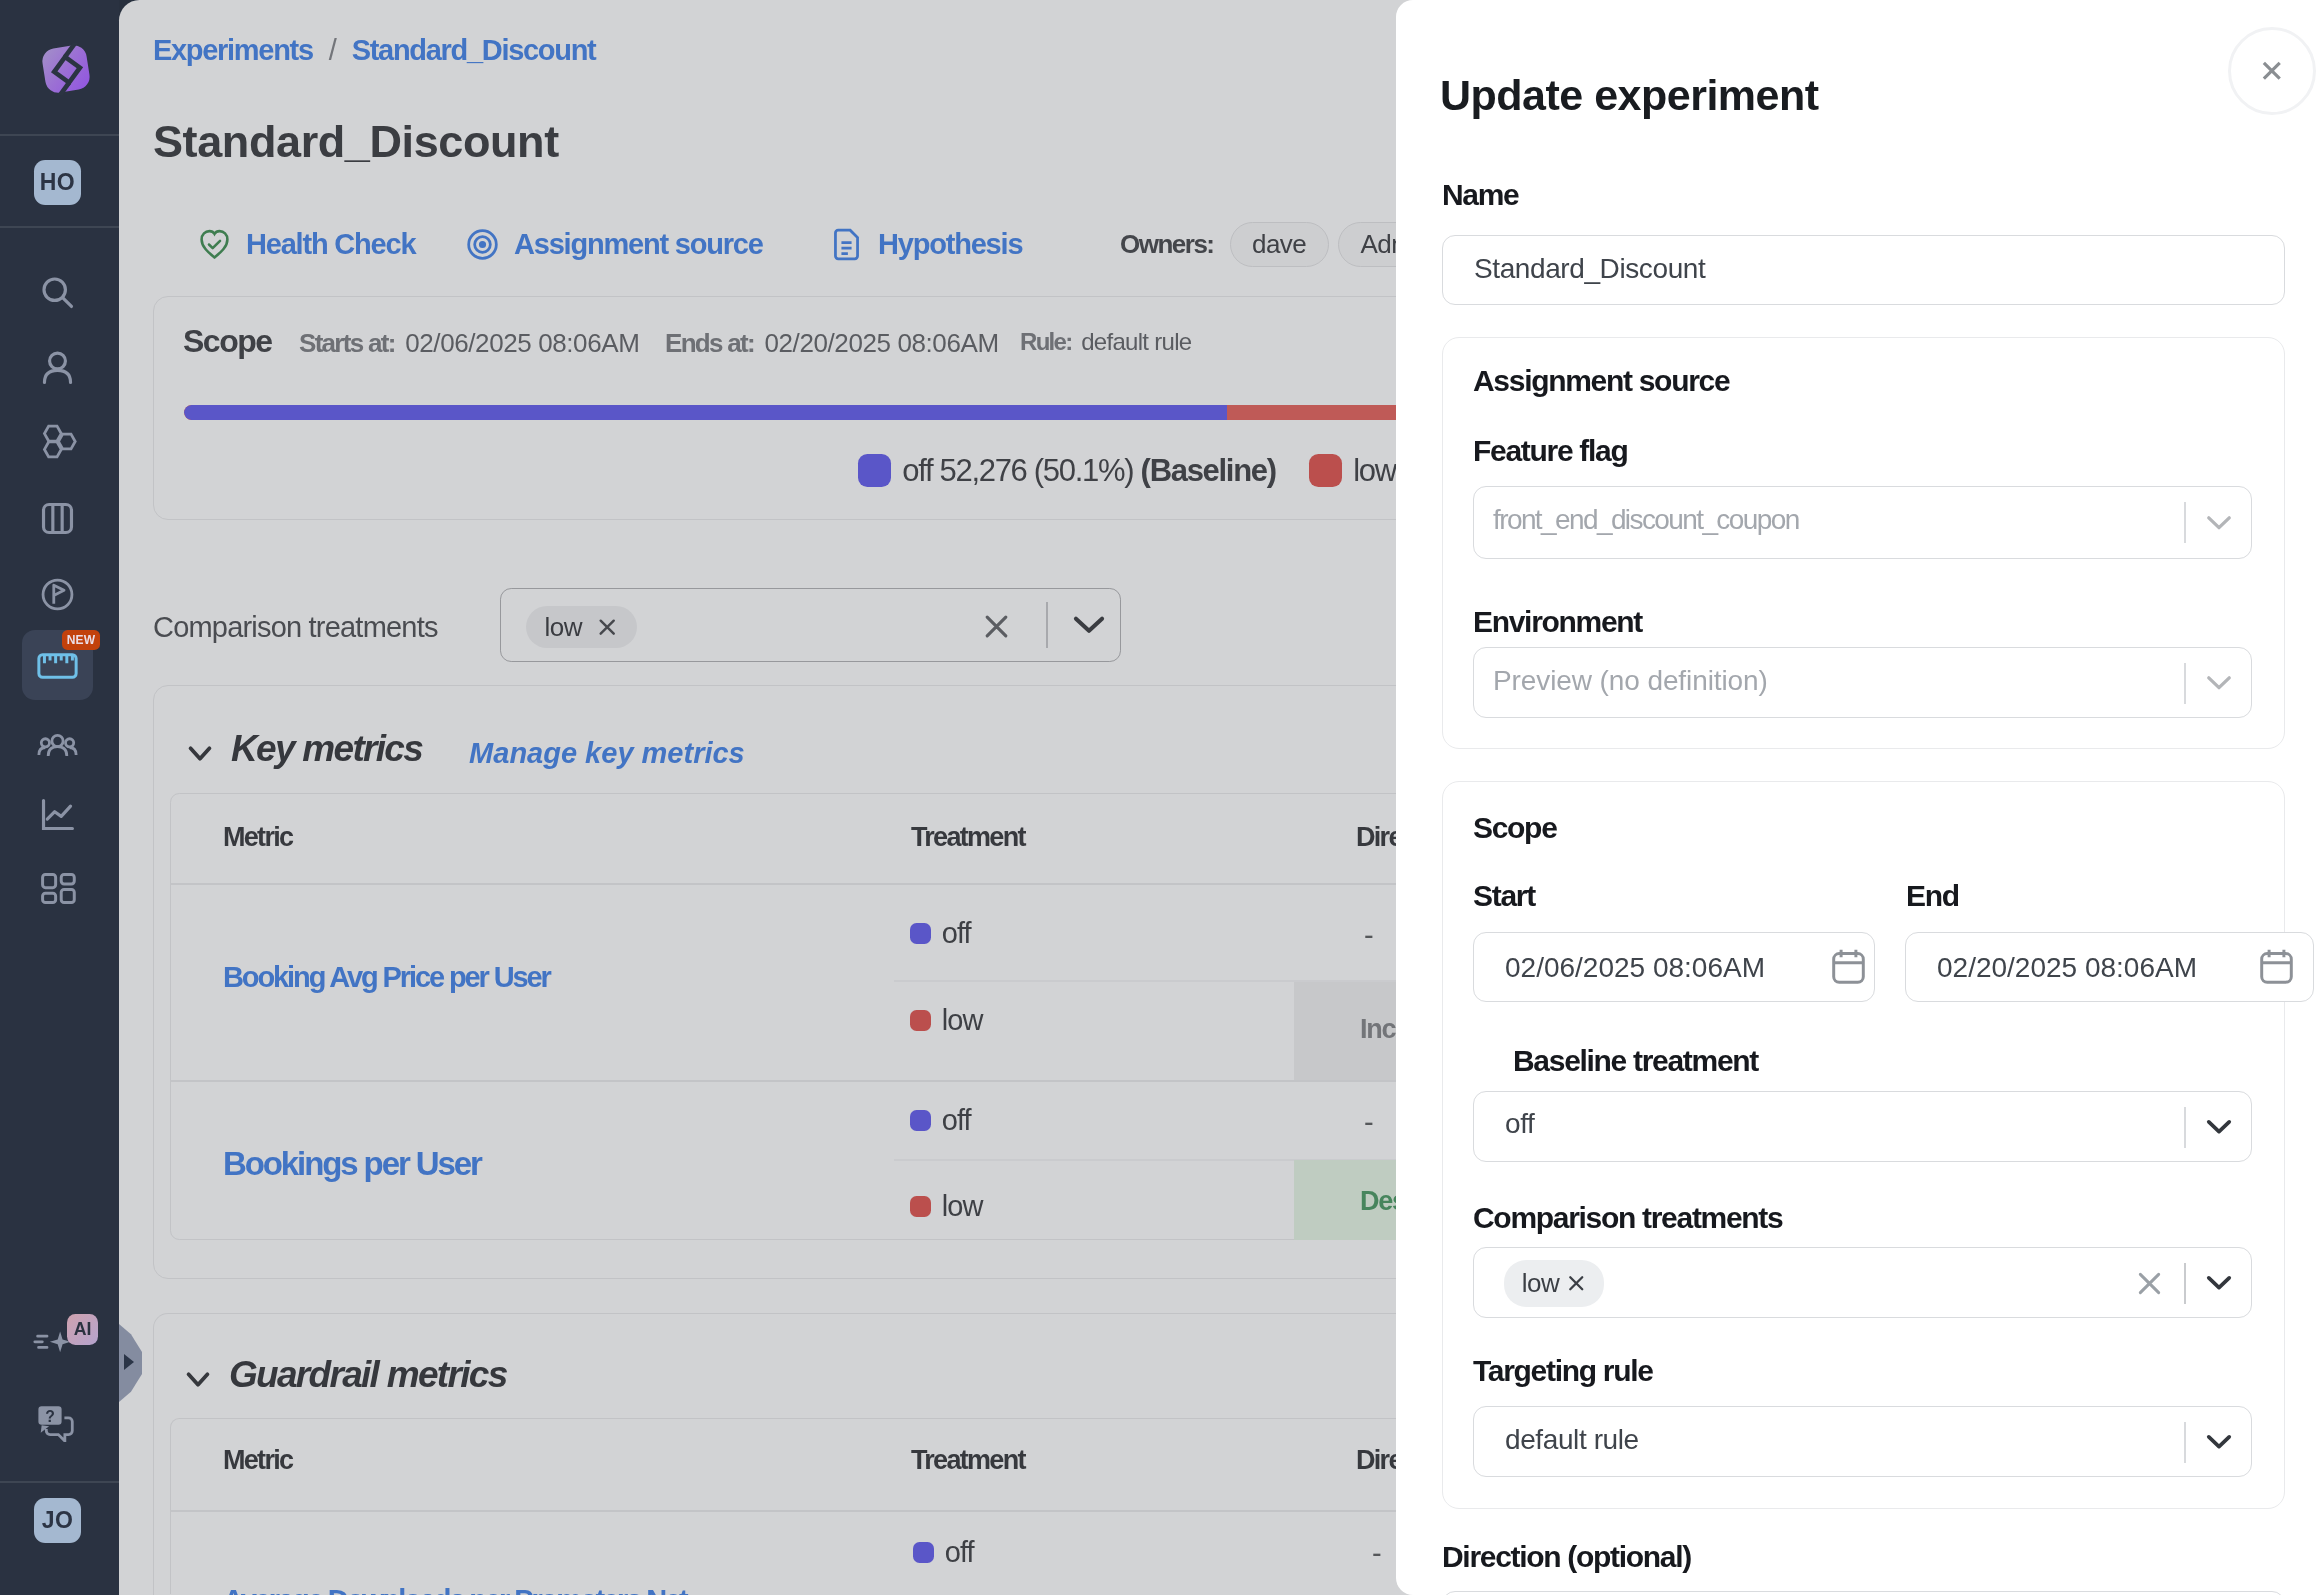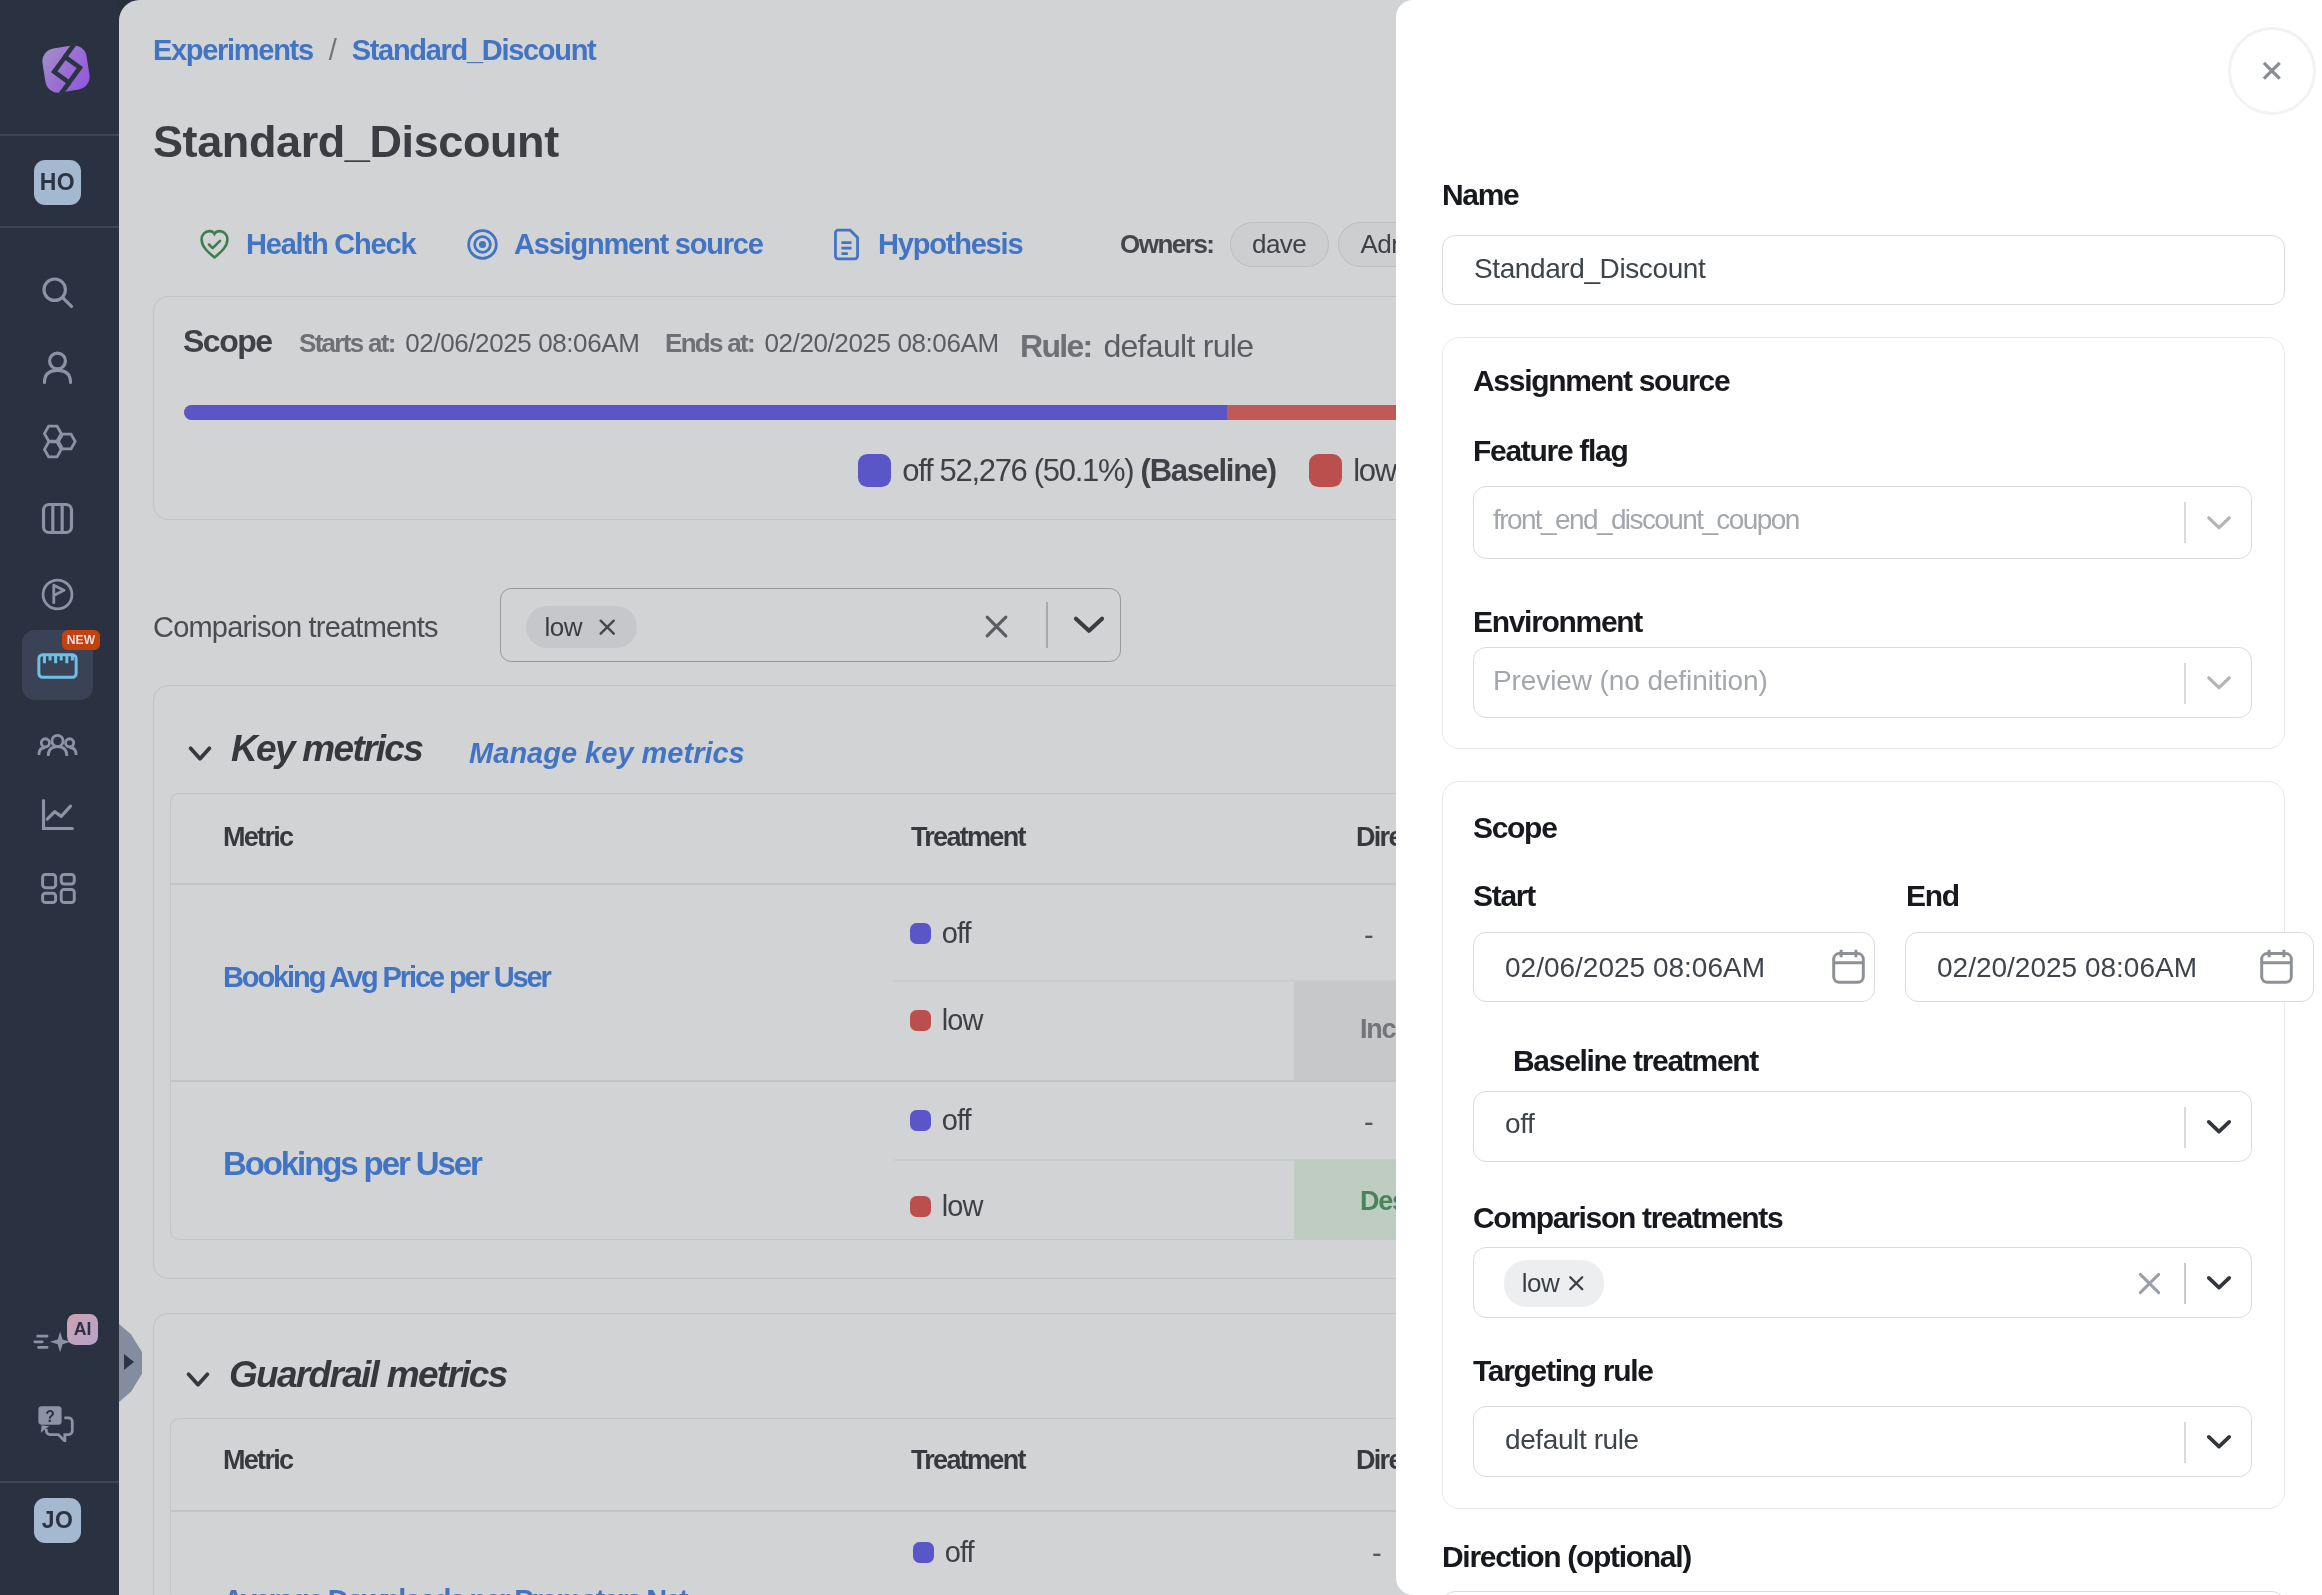--- a/index.html
+++ b/index.html
@@ -188,21 +188,21 @@
       Hypothesis
     </div>
     <div id="owners">Owners:
       <span class="chip" style="margin-left:16px;">dave</span>
       <span class="chip" style="margin-left:9.3px;">Administrators</span>
     </div>
     <div id="scope-card"></div>
     <div style="position:absolute;left:64px;top:323px;font-size:32px;letter-spacing:-1.5px;font-weight:700;color:#3f4146;">Scope</div>
     <div style="position:absolute;left:180px;top:328px;font-size:26px;letter-spacing:-0.4px;color:#5a5c61;"><b style="color:#6e7075;letter-spacing:-1.7px;margin-right:3.7px;">Starts at:</b> 02/06/2025 08:06AM</div>
     <div style="position:absolute;left:546px;top:328px;font-size:26px;letter-spacing:-0.4px;color:#5a5c61;"><b style="color:#6e7075;letter-spacing:-1.7px;margin-right:3.7px;">Ends at:</b> 02/20/2025 08:06AM</div>
-    <div style="position:absolute;left:901px;top:328px;font-size:32px;letter-spacing:-0.7px;color:#5a5c61;"><b style="color:#6e7075;letter-spacing:-1.7px;margin-right:3.7px;">Rule:</b> default rule</div>
+    <div style="position:absolute;left:901px;top:328px;font-size:24px;letter-spacing:-0.7px;color:#5a5c61;"><b style="color:#6e7075;letter-spacing:-1.7px;margin-right:3.7px;">Rule:</b> default rule</div>
     <div id="bar">
         <div class="p"></div>
       </div>
     <div class="legend" style="left:739px;"><span class="sq" style="background:#5a56c8;"></span>off 52,276 (50.1%) <b>&nbsp;(Baseline)</b></div>
     <div class="legend" style="left:1190px;"><span class="sq" style="background:#bb4f4d;"></span>low 52,012 (49.9%)</div>
     <div id="cmp-label">Comparison treatments</div>
     <div id="cmp-select">
       <div class="pill" style="left:25px;top:17px;height:42px;background:#c6c7ca;padding:0 18.6px;">low&nbsp;&nbsp;<svg width="22.4" height="22.4" viewBox="0 0 24 24" stroke="#46484d" stroke-width="2.6" fill="none">
             <path d="M5 5 L19 19 M19 5 L5 19" stroke-linecap="round"></path>
           </svg></div>
@@ -264,20 +264,21 @@
       <div style="position:absolute;left:52px;top:165px;font-size:29px;letter-spacing:-2.1px;font-weight:700;color:#4274c4;">Average Downloads per Promoters Net</div>
     </div>
   </div>
 
   <div id="drawer">
     <div style="position:absolute;right:7.5px;top:27px;width:88px;height:88px;border:3.7px solid #f1f2f4;border-radius:50%;">
       <svg style="position:absolute;left:31px;top:31px;" width="19.6" height="19.6" viewBox="0 0 21 21" stroke="#8a8e92" stroke-width="3.4" fill="none">
           <path d="M2 2 L19 19 M19 2 L2 19" stroke-linecap="butt"></path>
         </svg>
     </div>
+    <div style="position:absolute;left:44px;top:71px;font-size:43px;letter-spacing:-0.5px;font-weight:700;color:#191c20;">Update experiment</div>
     <div class="dlabel" style="top:178px;">Name</div>
     <div class="dinput" style="left:46px;top:235px;width:843px;height:70px;"></div>
     <div class="dtext" style="left:78px;top:253px;">Standard_Discount</div>
 
     <div class="dcard" style="top:337px;height:412px;"></div>
     <div class="dlabel" style="left:77px;top:364px;">Assignment source</div>
     <div class="dlabel" style="left:77px;top:434px;">Feature flag</div>
     <div class="dinput" style="left:77px;top:486px;width:779px;height:73px;"></div>
     <div class="dtext dph" style="left:97px;top:504px;letter-spacing:-1.6px;">front_end_discount_coupon</div>
     <div class="vline" style="left:788px;top:502px;height:41px;"></div>

